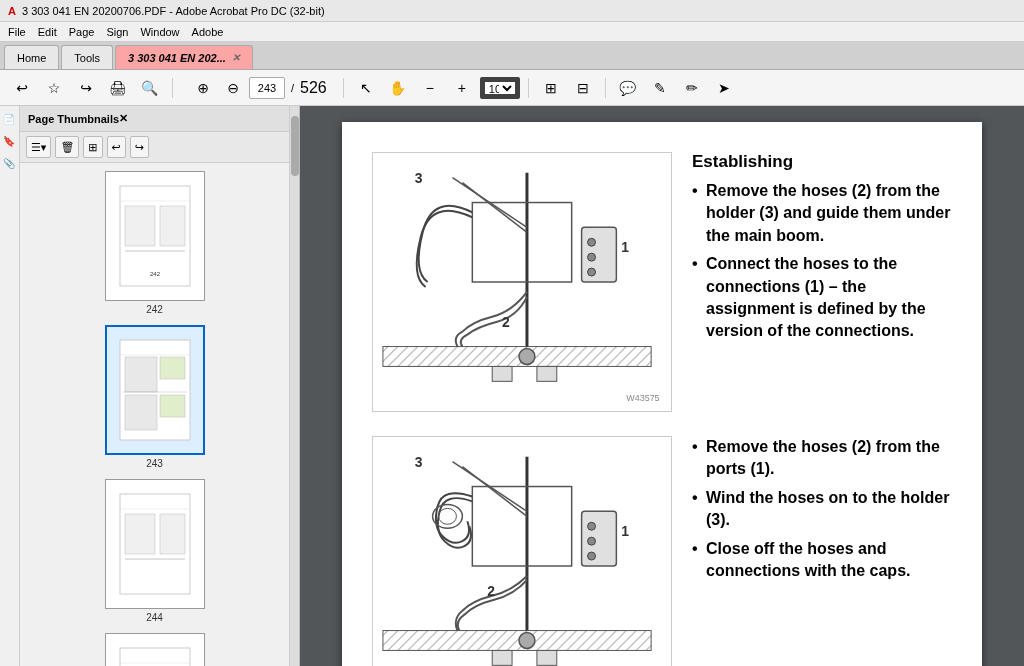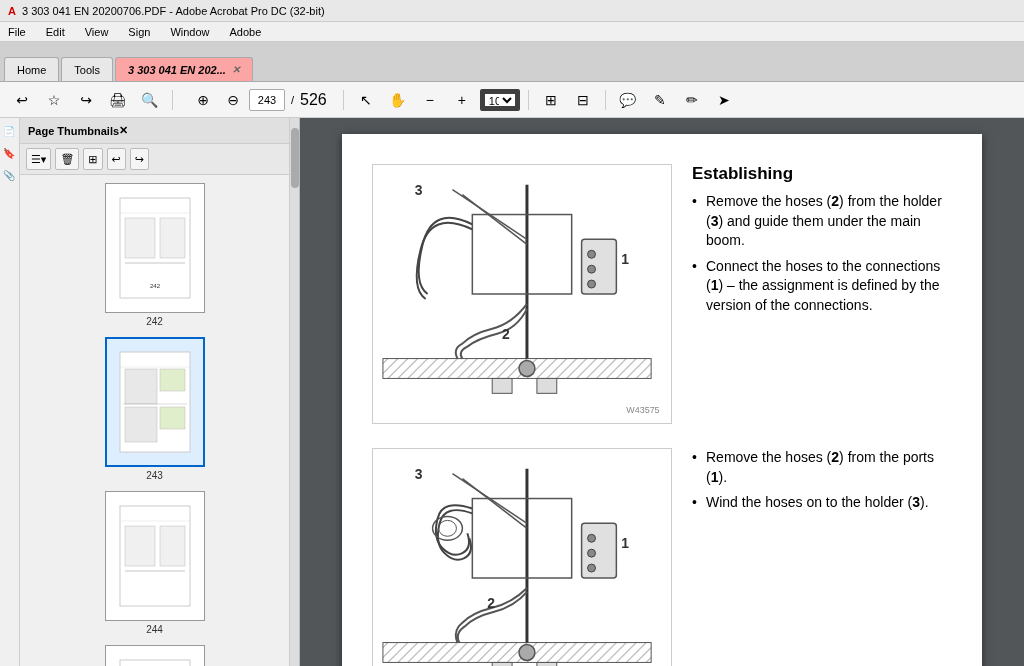--- a/index.html
+++ b/index.html
@@ -18,28 +18,28 @@
 
     
     #menubar {
       background: #f0f0f0;
       height: 20px;
       display: flex;
       align-items: center;
       padding: 0 4px;
       font-size: 11px;
       border-bottom: 1px solid #ccc;
-      gap: 12px;
+      gap: 4px;
     }
     .menu-item { cursor: pointer; padding: 2px 4px; }
 
     
     #tabbar {
       background: #d0d0d0;
-      height: 40px;
+      height: 28px;
       display: flex;
       align-items: flex-end;
       padding: 0 4px;
       border-bottom: 1px solid #aaa;
     }
     .tab {
       height: 24px;
       padding: 0 12px;
       display: flex;
       align-items: center;
@@ -237,25 +237,26 @@
     .section-title {
       font-weight: bold;
       font-size: 17px;
       margin-bottom: 8px;
     }
     .bullet-list {
       list-style: none;
       padding: 0;
     }
     .bullet-list li {
-      font-size: 14px;
+      font-size: 16px;
       margin-bottom: 6px;
       padding-left: 14px;
       position: relative;
       line-height: 1.4;
+      font-weight: bold;
     }
     .bullet-list li::before {
       content: "•";
       position: absolute;
       left: 0;
       top: 0;
     }
 
     .diagram-container {
       width: 300px;
@@ -283,21 +284,21 @@
 <body>
 
 <div id="titlebar">
   <span style="color:#cc0000; font-weight:bold; font-size:11px; margin-right:6px;">A</span>
   <span>3 303 041 EN 20200706.PDF - Adobe Acrobat Pro DC (32-bit)</span>
 </div>
 
 <div id="menubar">
   <span class="menu-item">File</span>
   <span class="menu-item">Edit</span>
-  <span class="menu-item">View</span>
+  <span class="menu-item">Page</span>
   <span class="menu-item">Sign</span>
   <span class="menu-item">Window</span>
   <span class="menu-item">Adobe</span>
 </div>
 
 <div id="tabbar">
   <div class="tab">
     <span>Home</span>
   </div>
   <div class="tab">
@@ -546,20 +547,23 @@
         </div>
 
         <div class="text-col">
           <ul class="bullet-list">
             <li>
               Remove the hoses (<b>2</b>) from the ports (<b>1</b>).
             </li>
             <li>
               Wind the hoses on to the holder (<b>3</b>).
             </li>
+            <li>
+              Close off the hoses and connections with the caps.
+            </li>
           </ul>
         </div>
       </div>
 
     </div>
   </div>
 
 </div>
 
 </body></html>

